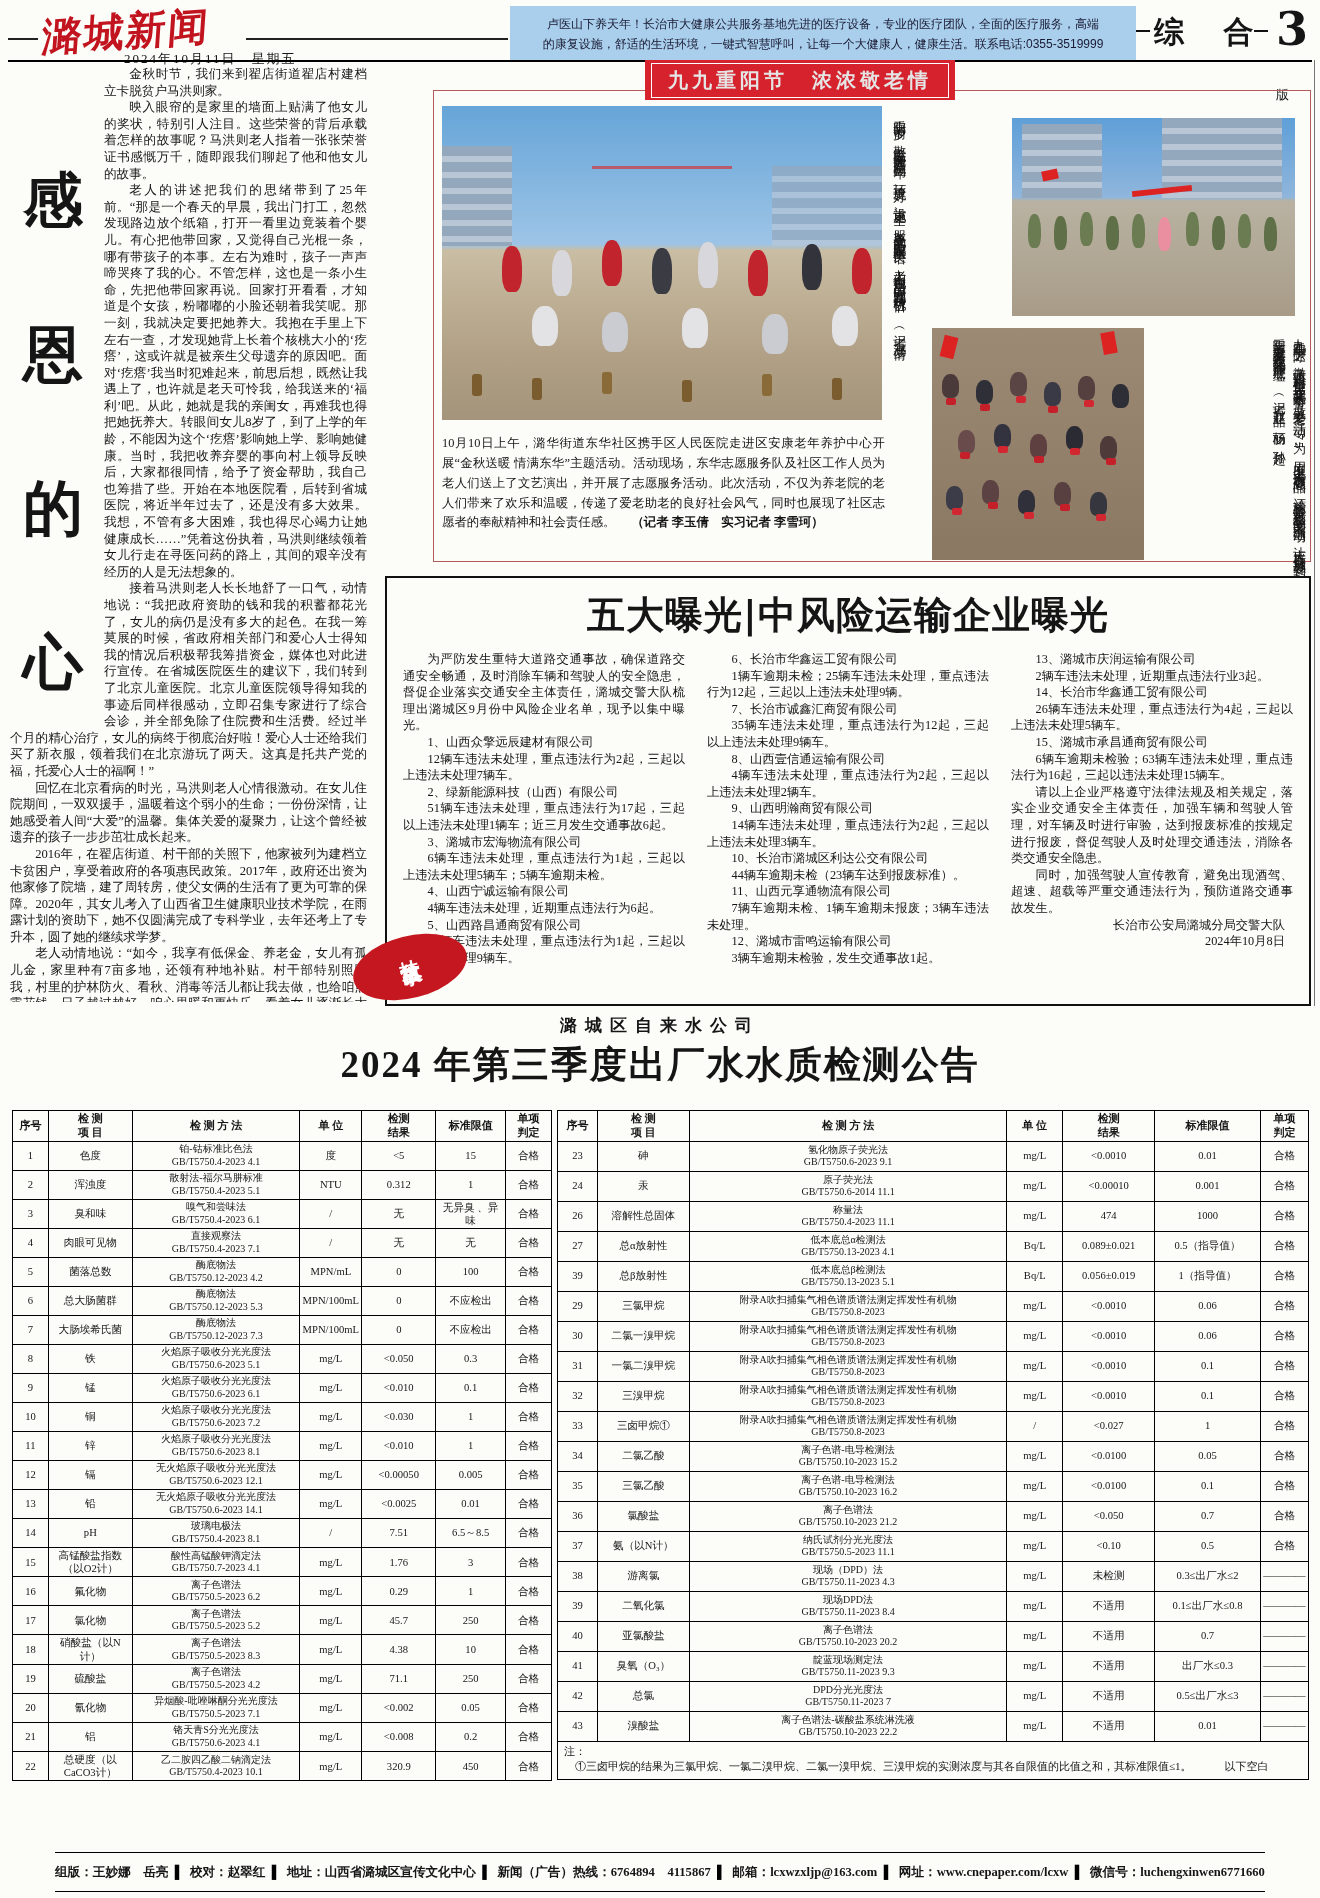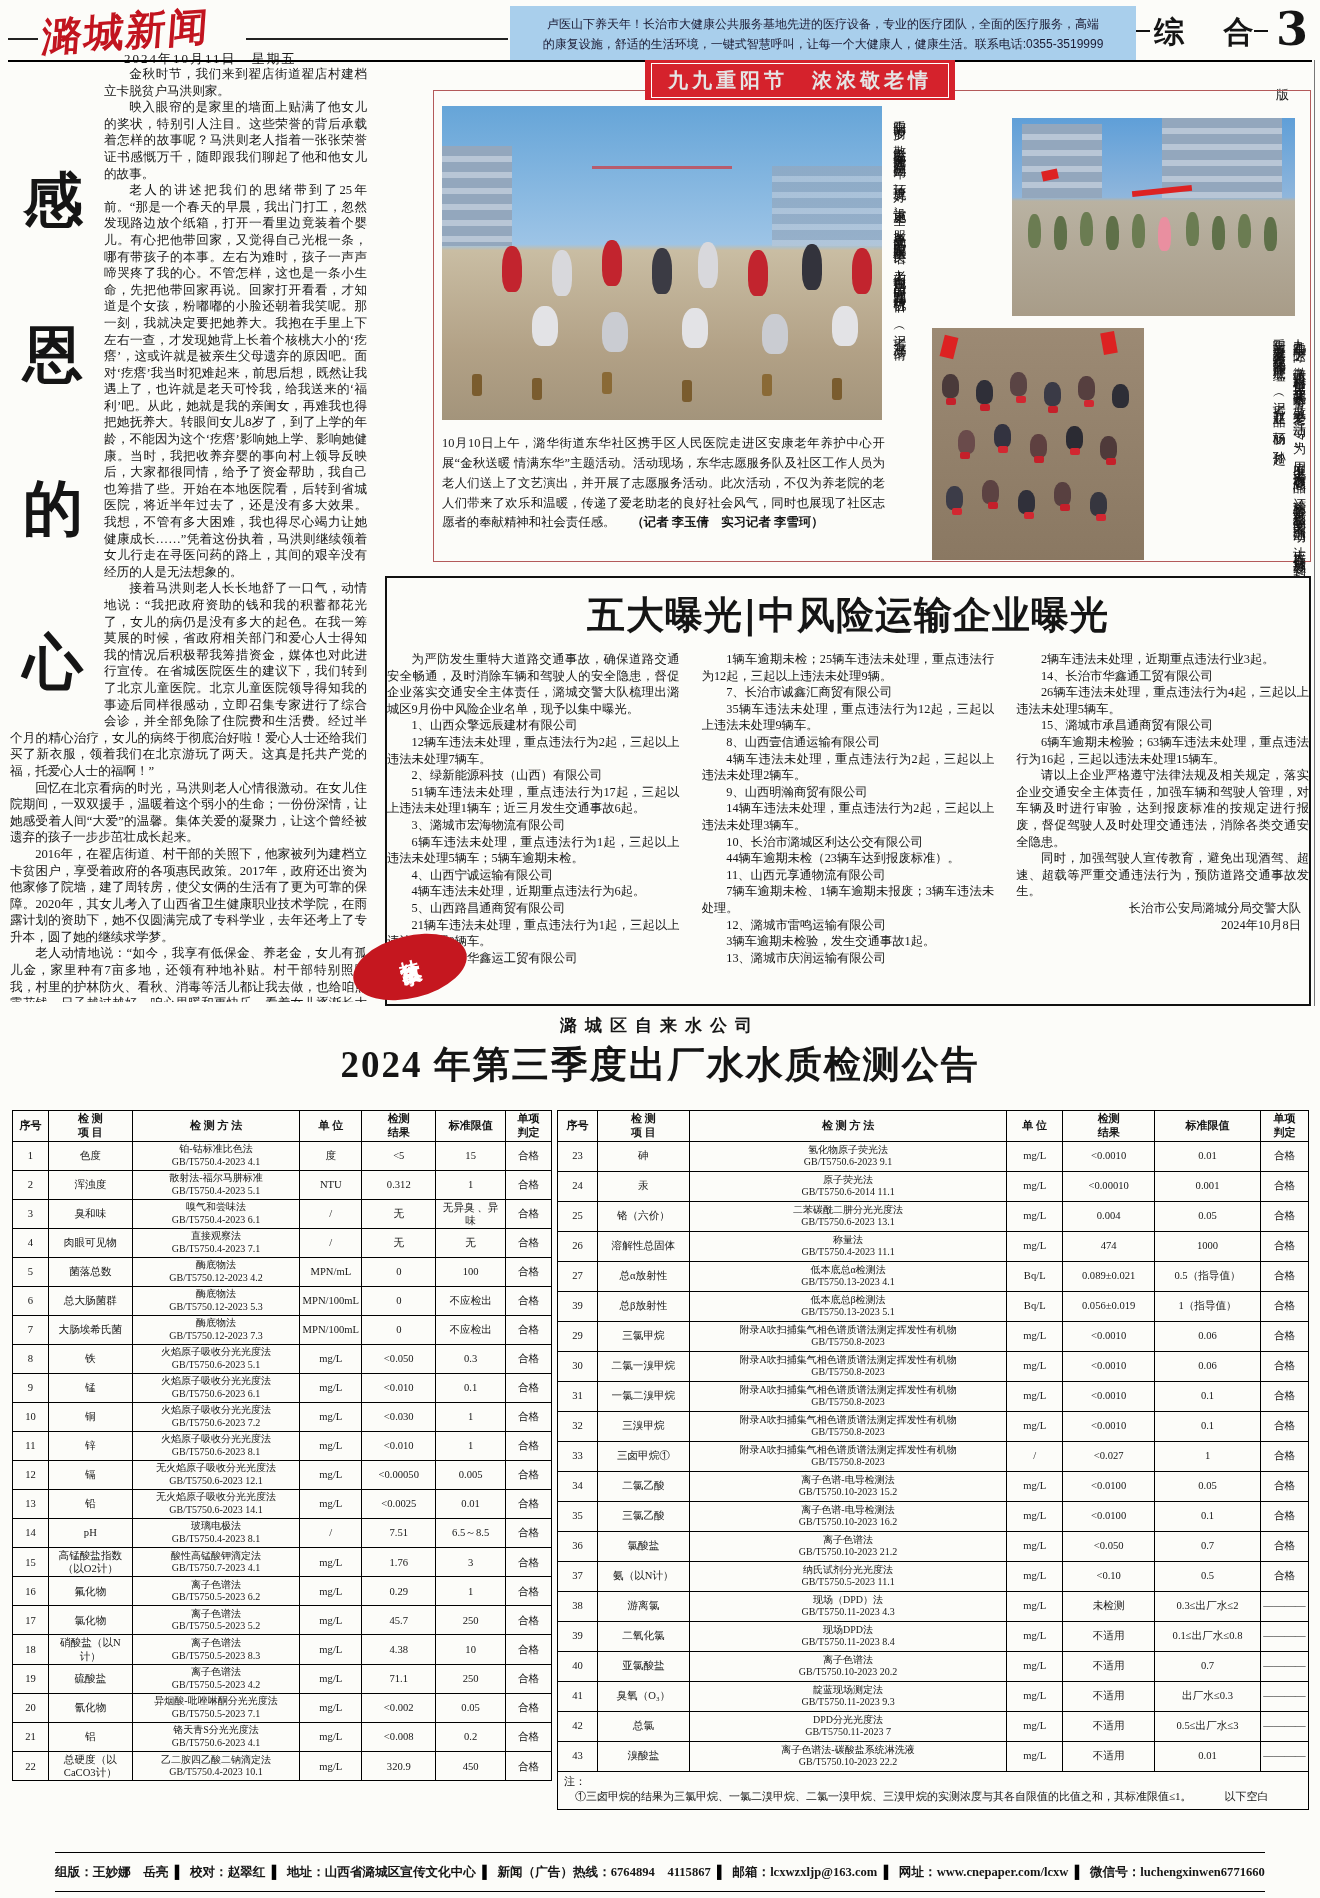--- a/index.html
+++ b/index.html
@@ -48,21 +48,21 @@
   .flag{position:absolute;background:#d22;}
   .dots{position:absolute;border-radius:45% 45% 35% 35%;}
   .pf-caption{position:absolute;left:57px;top:374px;width:443px;font-size:12.4px;line-height:1.6;text-align:justify;}
   .pf-caption .cap-byline{font-weight:bold;margin-left:16px;white-space:nowrap;}
   .vcap{position:absolute;font-size:13px;letter-spacing:2px;line-height:1.55;}
   .vcap1{left:504px;top:50px;width:116px;height:304px;writing-mode:vertical-lr;}
   .vcap2{left:766px;top:268px;width:158px;height:230px;writing-mode:vertical-rl;}
   .vcap .vbyline{margin-top:14px;display:inline-block;}
   
   .expo{position:absolute;left:385px;top:576px;width:926px;height:430px;border:2px solid #111;
-        box-sizing:border-box;padding:10px 0 8px;}
+        box-sizing:border-box;padding:10px 16px 8px;}
   .expo-title{margin:2px 0 10px;text-align:center;font-size:38px;font-weight:900;letter-spacing:1px;
               font-family:"DejaVu Serif",serif;}
   .expo-cols{column-count:3;column-gap:22px;font-size:12.3px;line-height:16.6px;text-align:justify;
              height:342px;overflow:hidden;}
   .expo-cols p{margin:0;text-indent:2em;}
   .expo-cols p.sig{text-indent:0;text-align:right;padding-right:8px;}
   
   .water-org{position:absolute;top:1014px;left:0;right:0;text-align:center;font-size:17px;font-weight:bold;letter-spacing:8px;}
   .water-title{position:absolute;top:1040px;left:0;right:0;text-align:center;font-size:37px;font-weight:900;letter-spacing:2px;}
   .tables{position:absolute;left:12px;top:1110px;width:1300px;display:flex;align-items:flex-start;gap:5px;}
@@ -497,30 +497,20 @@
               <td>24</td>
               <td>汞</td>
               <td class="m">原子荧光法
 GB/T5750.6-2014 11.1</td>
               <td>mg/L</td>
               <td>&lt;0.00010</td>
               <td>0.001</td>
               <td>合格</td>
             </tr>
             <tr>
-              <td>25</td>
-              <td>铬（六价）</td>
-              <td class="m">二苯碳酰二肼分光光度法
-GB/T5750.6-2023 13.1</td>
-              <td>mg/L</td>
-              <td>0.004</td>
-              <td>0.05</td>
-              <td>合格</td>
-            </tr>
-            <tr>
               <td>26</td>
               <td>溶解性总固体</td>
               <td class="m">称量法
 GB/T5750.4-2023 11.1</td>
               <td>mg/L</td>
               <td>474</td>
               <td>1000</td>
               <td>合格</td>
             </tr>
             <tr>

